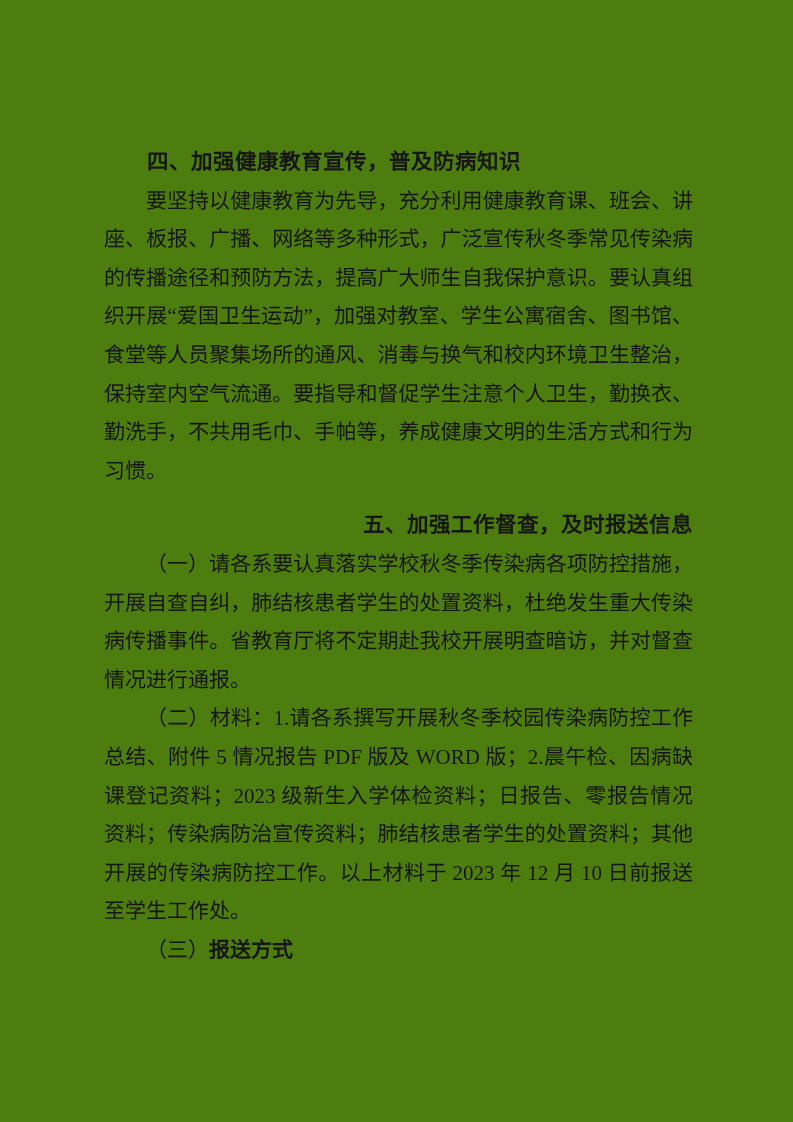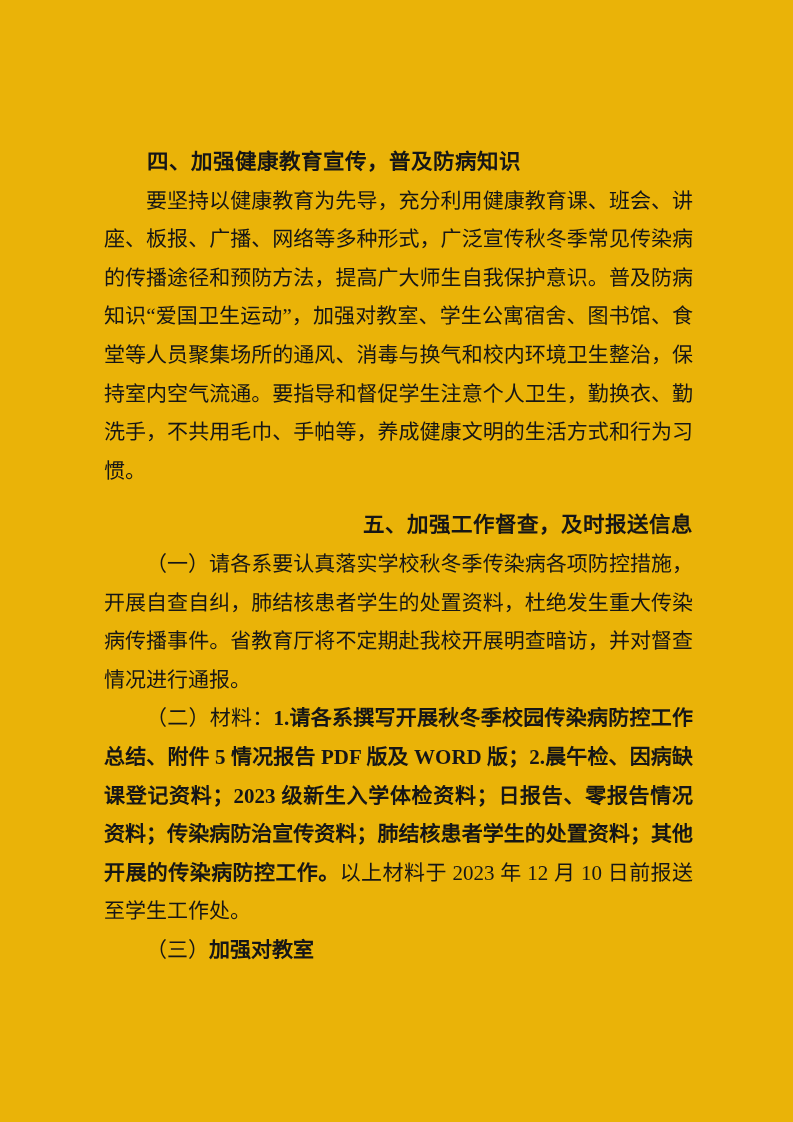--- a/index.html
+++ b/index.html
@@ -4,21 +4,21 @@
 <style>
   html, body {
     margin: 0;
     padding: 0;
     background: #ffffff;
   }
   .page {
     position: relative;
     width: 793px;
     height: 1122px;
-    background: #eab308;
+    background: #4d7c0f;
     overflow: hidden;
     box-sizing: border-box;
   }
   .content {
     position: absolute;
     left: 104px;
     top: 143px;
     width: 589px;
     color: #141414;
   }
@@ -42,21 +42,21 @@
     margin: 0;
     font-family: "Liberation Serif", "DejaVu Serif", serif;
     font-size: 21px;
     line-height: 38.6px;
     text-align: justify;
     text-justify: inter-ideograph;
     text-indent: 2em;
     color: #161616;
   }
   .para .bold-run {
-    font-weight: 700;
+    font-weight: 400;
   }
   .sub-heading {
     margin: 0;
     font-family: "Liberation Serif", "DejaVu Serif", serif;
     font-size: 21px;
     line-height: 38.6px;
     text-indent: 2em;
     color: #161616;
   }
   .sub-heading .bold-run {
@@ -65,24 +65,24 @@
   }
 </style>
 </head>
 <body>
 
 <div class="page">
   <div class="content">
 
     <h2 class="sec-heading">四、加强健康教育宣传，普及防病知识</h2>
 
-    <p class="para">要坚持以健康教育为先导，充分利用健康教育课、班会、讲座、板报、广播、网络等多种形式，广泛宣传秋冬季常见传染病的传播途径和预防方法，提高广大师生自我保护意识。普及防病知识“爱国卫生运动”，加强对教室、学生公寓宿舍、图书馆、食堂等人员聚集场所的通风、消毒与换气和校内环境卫生整治，保持室内空气流通。要指导和督促学生注意个人卫生，勤换衣、勤洗手，不共用毛巾、手帕等，养成健康文明的生活方式和行为习惯。</p>
+    <p class="para">要坚持以健康教育为先导，充分利用健康教育课、班会、讲座、板报、广播、网络等多种形式，广泛宣传秋冬季常见传染病的传播途径和预防方法，提高广大师生自我保护意识。要认真组织开展“爱国卫生运动”，加强对教室、学生公寓宿舍、图书馆、食堂等人员聚集场所的通风、消毒与换气和校内环境卫生整治，保持室内空气流通。要指导和督促学生注意个人卫生，勤换衣、勤洗手，不共用毛巾、手帕等，养成健康文明的生活方式和行为习惯。</p>
 
     <h2 class="sec-heading spaced-before">五、加强工作督查，及时报送信息</h2>
 
     <p class="para">（一）请各系要认真落实学校秋冬季传染病各项防控措施，开展自查自纠，肺结核患者学生的处置资料，杜绝发生重大传染病传播事件。省教育厅将不定期赴我校开展明查暗访，并对督查情况进行通报。</p>
 
     <p class="para"><span>（二）材料：</span><span class="bold-run">1.请各系撰写开展秋冬季校园传染病防控工作总结、附件 5 情况报告 PDF 版及 WORD 版；2.晨午检、因病缺课登记资料；2023 级新生入学体检资料；日报告、零报告情况资料；传染病防治宣传资料；肺结核患者学生的处置资料；其他开展的传染病防控工作。</span><span>以上材料于 2023 年 12 月 10 日前报送至学生工作处。</span></p>
 
-    <p class="sub-heading"><span>（三）</span><span class="bold-run">加强对教室</span></p>
+    <p class="sub-heading"><span>（三）</span><span class="bold-run">报送方式</span></p>
 
   </div>
 </div>
 
 </body></html>

